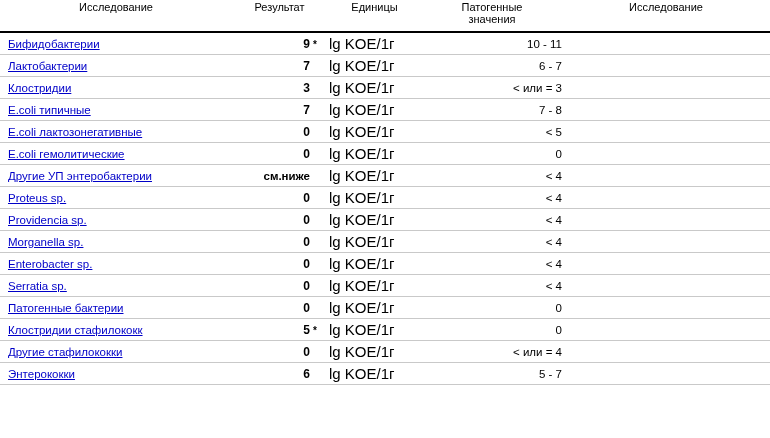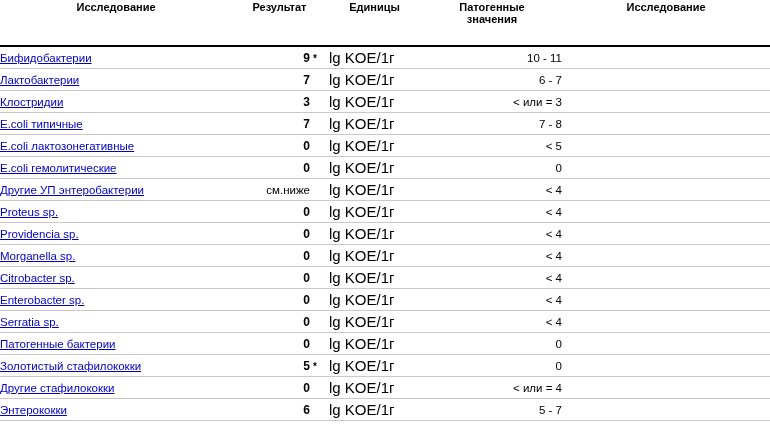--- a/index.html
+++ b/index.html
@@ -26,44 +26,45 @@
     table-layout: fixed;
   }
   col.c-name   { width: 232px; }
   col.c-result { width: 95px; }
   col.c-units  { width: 95px; }
   col.c-ref    { width: 140px; }
   col.c-comm   { width: 208px; }
 
   thead th {
     font-size: 11px;
-    font-weight: bold;
+    font-weight: normal;
     color: #000000;
     text-align: center;
     vertical-align: top;
-    padding: 1px 2px 20px 2px;
+    padding: 1px 2px 6px 2px;
     line-height: 12px;
     border-bottom: 2px solid #000000;
     white-space: normal;
   }
   thead th.th-ref {
     line-height: 12px;
   }
 
   tbody td {
     font-size: 11.5px;
     padding: 0;
     height: 21px;
     vertical-align: middle;
     border-bottom: 1px solid #c9c9c9;
   }
   tbody tr:last-child td {
     border-bottom: 1px solid #c9c9c9;
   }
   .cell-name {
+    padding-left: 8px;
     text-align: left;
   }
   .test-link {
     color: #0000c8;
     text-decoration: underline;
     font-size: 11.5px;
     font-weight: normal;
     cursor: pointer;
   }
   .cell-result {
@@ -99,21 +100,21 @@
     color: #000000;
     white-space: nowrap;
   }
   .cell-comm {
     text-align: center;
     font-size: 11.5px;
     color: #000000;
     white-space: nowrap;
   }
   .res-text {
-    font-weight: normal;
+    font-weight: bold;
     font-size: 11.5px;
   }
 </style>
 </head>
 <body>
 
 <div class="sheet">
   <table class="results">
     <colgroup>
       <col class="c-name">
@@ -199,27 +200,20 @@
         <td class="cell-comm"></td>
       </tr>
       <tr>
         <td class="cell-name"><span class="test-link">Morganella sp.</span></td>
         <td class="cell-result"><span class="res-val">0</span><span class="res-star"></span></td>
         <td class="cell-units">lg KOE/1г</td>
         <td class="cell-ref">&lt; 4</td>
         <td class="cell-comm"></td>
       </tr>
       <tr>
-        <td class="cell-name"><span class="test-link">Citrobacter sp.</span></td>
-        <td class="cell-result"><span class="res-val">0</span><span class="res-star"></span></td>
-        <td class="cell-units">lg KOE/1г</td>
-        <td class="cell-ref">&lt; 4</td>
-        <td class="cell-comm"></td>
-      </tr>
-      <tr>
         <td class="cell-name"><span class="test-link">Enterobacter sp.</span></td>
         <td class="cell-result"><span class="res-val">0</span><span class="res-star"></span></td>
         <td class="cell-units">lg KOE/1г</td>
         <td class="cell-ref">&lt; 4</td>
         <td class="cell-comm"></td>
       </tr>
       <tr>
         <td class="cell-name"><span class="test-link">Serratia sp.</span></td>
         <td class="cell-result"><span class="res-val">0</span><span class="res-star"></span></td>
         <td class="cell-units">lg KOE/1г</td>
@@ -227,21 +221,21 @@
         <td class="cell-comm"></td>
       </tr>
       <tr>
         <td class="cell-name"><span class="test-link">Патогенные бактерии</span></td>
         <td class="cell-result"><span class="res-val">0</span><span class="res-star"></span></td>
         <td class="cell-units">lg KOE/1г</td>
         <td class="cell-ref">0</td>
         <td class="cell-comm"></td>
       </tr>
       <tr>
-        <td class="cell-name"><span class="test-link">Золотистый стафилококки</span></td>
+        <td class="cell-name"><span class="test-link">Клостридии стафилококк</span></td>
         <td class="cell-result"><span class="res-val">5</span><span class="res-star">*</span></td>
         <td class="cell-units">lg KOE/1г</td>
         <td class="cell-ref">0</td>
         <td class="cell-comm"></td>
       </tr>
       <tr>
         <td class="cell-name"><span class="test-link">Другие стафилококки</span></td>
         <td class="cell-result"><span class="res-val">0</span><span class="res-star"></span></td>
         <td class="cell-units">lg KOE/1г</td>
         <td class="cell-ref">&lt; или = 4</td>

